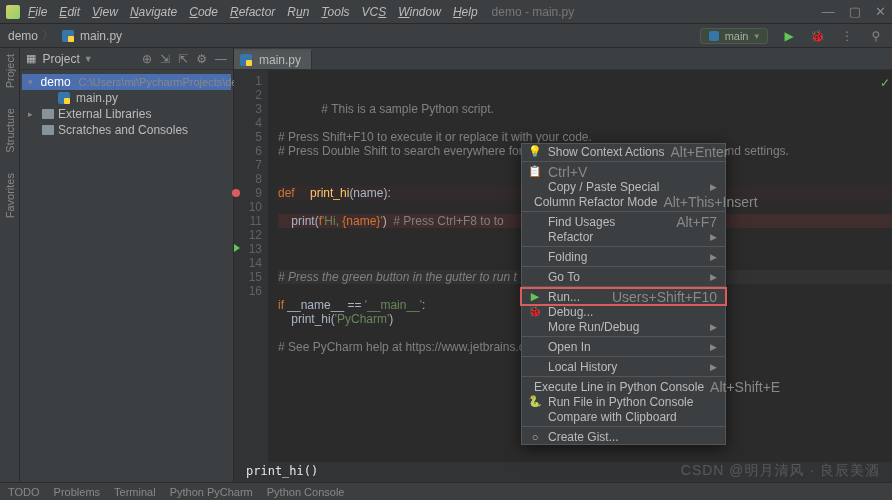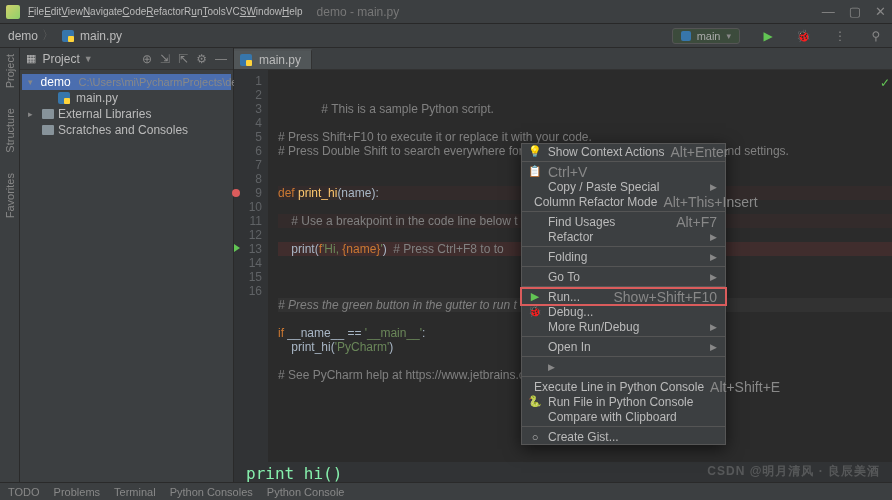--- a/index.html
+++ b/index.html
@@ -1,29 +1,29 @@
 <!DOCTYPE html>
 <html><head>
 <meta charset="utf-8">
 <style>
   * { margin: 0; padding: 0; box-sizing: border-box; font-family: "Segoe UI", sans-serif; }
   body { width: 892px; height: 500px; background: #2b2b2b; color: #bbb; font-size: 12px; overflow: hidden; position: relative; }
   .titlebar { height: 24px; background: #3c3f41; display: flex; align-items: center; padding: 0 6px; border-bottom: 1px solid #282828; }
   .titlebar .logo { width: 14px; height: 14px; background: linear-gradient(135deg,#d1d16b,#8ed16b); border-radius: 2px; margin-right: 8px; }
-  .menu { display: flex; color: #bbb; font-size: 10px; }
+  .menu { display: flex; gap: 12px; color: #bbb; font-size: 12px; font-style: italic; }
   .menu span { cursor: default; }
   .menu span u { text-decoration: underline; }
   .title-text { margin-left: 14px; color: #777; font-size: 12px; }
   .win-buttons { margin-left: auto; display: flex; gap: 14px; color: #888; font-size: 13px; }
   .breadcrumb-bar { height: 24px; background: #3c3f41; display: flex; align-items: center; padding: 0 8px; border-bottom: 1px solid #2a2a2a; font-size: 12px; }
   .breadcrumb-bar .crumb { color: #bbb; }
   .breadcrumb-bar .crumb.file { display:flex; align-items:center; gap:4px; margin-left:4px; }
   .py-icon { width:12px; height:12px; background:#3776ab; border-radius:2px; margin-right:2px; position:relative; }
   .py-icon::after { content:""; position:absolute; right:0; bottom:0; width:6px; height:6px; background:#ffd43b; border-radius:1px; }
-  .right-tools { margin-left: auto; display: flex; align-items: center; gap: 20px; }
+  .right-tools { margin-left: auto; display: flex; align-items: center; gap: 13px; }
   .run-pill { background:#3c4b3c; color:#aaa; border:1px solid #555; border-radius:3px; padding:1px 8px; display:flex; align-items:center; gap:6px; font-size:11px; }
   .run-pill::before { content:""; width:10px; height:10px; background:#3776ab; border-radius:2px; }
   .run-pill::after { content:"▾"; font-size:9px; color:#888; }
   .tb-icon { width:16px; text-align:center; }
   .play-icon { color:#62c554; }
   .bug-icon { color:#62c554; }
   .main-row { display:flex; height: calc(100% - 24px - 24px - 18px); }
   .left-rail { width:20px; background:#3c3f41; border-right:1px solid #2a2a2a; display:flex; flex-direction:column; align-items:center; padding-top:6px; gap:20px; }
   .left-rail .rail { writing-mode: vertical-rl; transform: rotate(180deg); font-size:11px; color:#888; }
   .project-panel { width:214px; background:#3c3f41; border-right:1px solid #2a2a2a; display:flex; flex-direction:column; }
@@ -44,31 +44,31 @@
   .code-wrap { flex:1; display:flex; position:relative; }
   .gutter { width:34px; background:#313335; text-align:right; padding:4px 6px 4px 2px; color:#606366; font-family:Consolas,monospace; font-size:12px; line-height:14px; position:relative; }
   .gutter .ln { height:14px; position:relative; }
   .gutter .ln .mark { position:absolute; left:-2px; width:8px; height:8px; border-radius:50%; top:3px; }
   .gutter .ln .bp { background:#db5c5c; left:-4px; }
   .gutter .ln .play { position:absolute; left:-2px; top:2px; width:0;height:0;border-left:6px solid #62c554;border-top:4px solid transparent;border-bottom:4px solid transparent; }
   .code { flex:1; font-family:Consolas,monospace; font-size:12px; line-height:14px; padding:4px 0 4px 10px; color:#a9b7c6; white-space:pre; overflow:hidden; position:relative; }
   .code .l { height:14px; }
   .cm { color:#808080; }
   .kw { color:#cc7832; }
-  .fn { color:#ffc66d; }
+  .fn { color:#ffc66d;margin-left:12px; }
   .str { color:#6a8759; }
   .fstr { color:#cc7832; }
   .hl1 { display:block; background:rgba(128,50,50,0.10); }
   .hl2 { display:block; background:rgba(128,50,50,0.25); }
   .caret-line { background:#323232; display:block;font-style:italic; }
   .check { position:absolute; right:2px; top:6px; color:#62c554; font-size:12px; }
-  .breadcrumb-fn { height:20px; background:#313335; color:#86efac; font-size:16px; padding:2px 12px; font-family:Consolas,monospace; }
+  .breadcrumb-fn { height:20px; background:#313335; color:#e5e5e5; font-size:12px; padding:2px 12px; font-family:Consolas,monospace; }
   .statusbar { position:absolute; bottom:0; left:0; right:0; height:18px; background:#3c3f41; border-top:1px solid #2a2a2a; display:flex; align-items:center; font-size:11px; color:#888; padding:0 8px; gap:14px; }
   .statusbar .right { margin-left:auto; display:flex; align-items:center; gap:10px; }
-  .watermark { position:absolute; right:12px; bottom:20px; color:rgba(200,200,200,0.25); font-size:12px; font-weight:700; letter-spacing:1px; pointer-events:none; }
+  .watermark { position:absolute; right:12px; bottom:20px; color:rgba(200,200,200,0.25); font-size:14px; font-weight:400; letter-spacing:1px; pointer-events:none; }
   
   .ctx { position:absolute; left:521px; top:143px; width:205px; background:#3c3f41; border:1px solid #565656; box-shadow:0 4px 16px rgba(0,0,0,.6); font-size:12px; color:#bbb; }
   .ctx-row { display:flex; align-items:center; padding:2px 8px 2px 6px; height:15px; white-space:nowrap; gap:6px; }
   .ctx-row.sep { height:1px; background:#555; padding:0; margin:2px 0; }
   .ctx-row .ico { width:14px; height:12px; display:flex; align-items:center; justify-content:center; font-size:11px; }
   .ctx-row .lbl { flex:1; }
   .ctx-row .kb { color:#888; font-size:14px; }
   .ctx-row .sub { color:#888; font-size:9px; }
   .ctx-row.hl { outline:2px solid #db5c5c; }
   .green { color:#62c554; }
@@ -188,41 +188,40 @@
         </div>
       <div class="code" id="code">
         <span class="check">✓</span>
       <span class="l "><span class="cm"># This is a sample Python script.</span></span>
 <span class="l "></span>
 <span class="l "><span class="cm"># Press Shift+F10 to execute it or replace it with your code.</span></span>
 <span class="l "><span class="cm"># Press Double Shift to search everywhere for classes, files, tool windows, actions, and settings.</span></span>
 <span class="l "></span>
 <span class="l "></span>
 <span class="l hl1"><span class="kw">def </span><span class="fn">print_hi</span>(name):</span>
-<span class="l hl1"><span class="cm">    # Use a breakpoint in the code line below t</span></span>
 <span class="l hl2">    print(<span class="kw">f</span><span class="str">'Hi, </span><span class="fstr">{name}</span><span class="str">'</span>)  <span class="cm"># Press Ctrl+F8 to to</span></span>
 <span class="l "></span>
 <span class="l "></span>
 <span class="l  caret-line"><span class="cm"># Press the green button in the gutter to run t</span></span>
 <span class="l "><span class="kw">if </span>__name__ == <span class="str">'__main__'</span>:</span>
 <span class="l ">    print_hi(<span class="str">'PyCharm'</span>)</span>
 <span class="l "></span>
 <span class="l "><span class="cm"># See PyCharm help at https://www.jetbrains.com</span></span>
 </div>
     </div>
     <div class="breadcrumb-fn">print_hi()</div>
   </div>
 </div>
 
 <div class="statusbar">
   <span id="status-left" style="display:flex;gap:14px;">
       <span>TODO</span>
       <span>Problems</span>
       <span>Terminal</span>
-      <span>Python Consoles</span>
+      <span>Python PyCharm</span>
       <span>Python Console</span>
     </span>
 </div>
 
 <div class="watermark">CSDN @明月清风  ·  良辰美酒</div>
 
 <div class="ctx" id="ctx">
     <div class="ctx-row">
       <span class="ico ">💡</span>
       <span class="lbl">Show Context Actions</span>
@@ -263,40 +262,41 @@
     <div class="ctx-row sep"></div>
     <div class="ctx-row">
       <span class="ico "></span>
       <span class="lbl">Go To</span>
       <span class="sub">▶</span>
     </div>
     <div class="ctx-row sep"></div>
     <div class="ctx-row hl">
       <span class="ico green">▶</span>
       <span class="lbl">Run...</span>
-      <span class="kb">Show+Shift+F10</span>
+      <span class="kb">Users+Shift+F10</span>
     </div>
     <div class="ctx-row">
       <span class="ico green">🐞</span>
       <span class="lbl">Debug...</span>
     </div>
     <div class="ctx-row">
       <span class="ico "></span>
       <span class="lbl">More Run/Debug</span>
       <span class="sub">▶</span>
     </div>
     <div class="ctx-row sep"></div>
     <div class="ctx-row">
       <span class="ico "></span>
       <span class="lbl">Open In</span>
       <span class="sub">▶</span>
     </div>
     <div class="ctx-row sep"></div>
     <div class="ctx-row">
       <span class="ico "></span>
+      <span class="lbl">Local History</span>
       <span class="sub">▶</span>
     </div>
     <div class="ctx-row sep"></div>
     <div class="ctx-row">
       <span class="ico "></span>
       <span class="lbl">Execute Line in Python Console</span>
       <span class="kb">Alt+Shift+E</span>
     </div>
     <div class="ctx-row">
       <span class="ico ">🐍</span>

